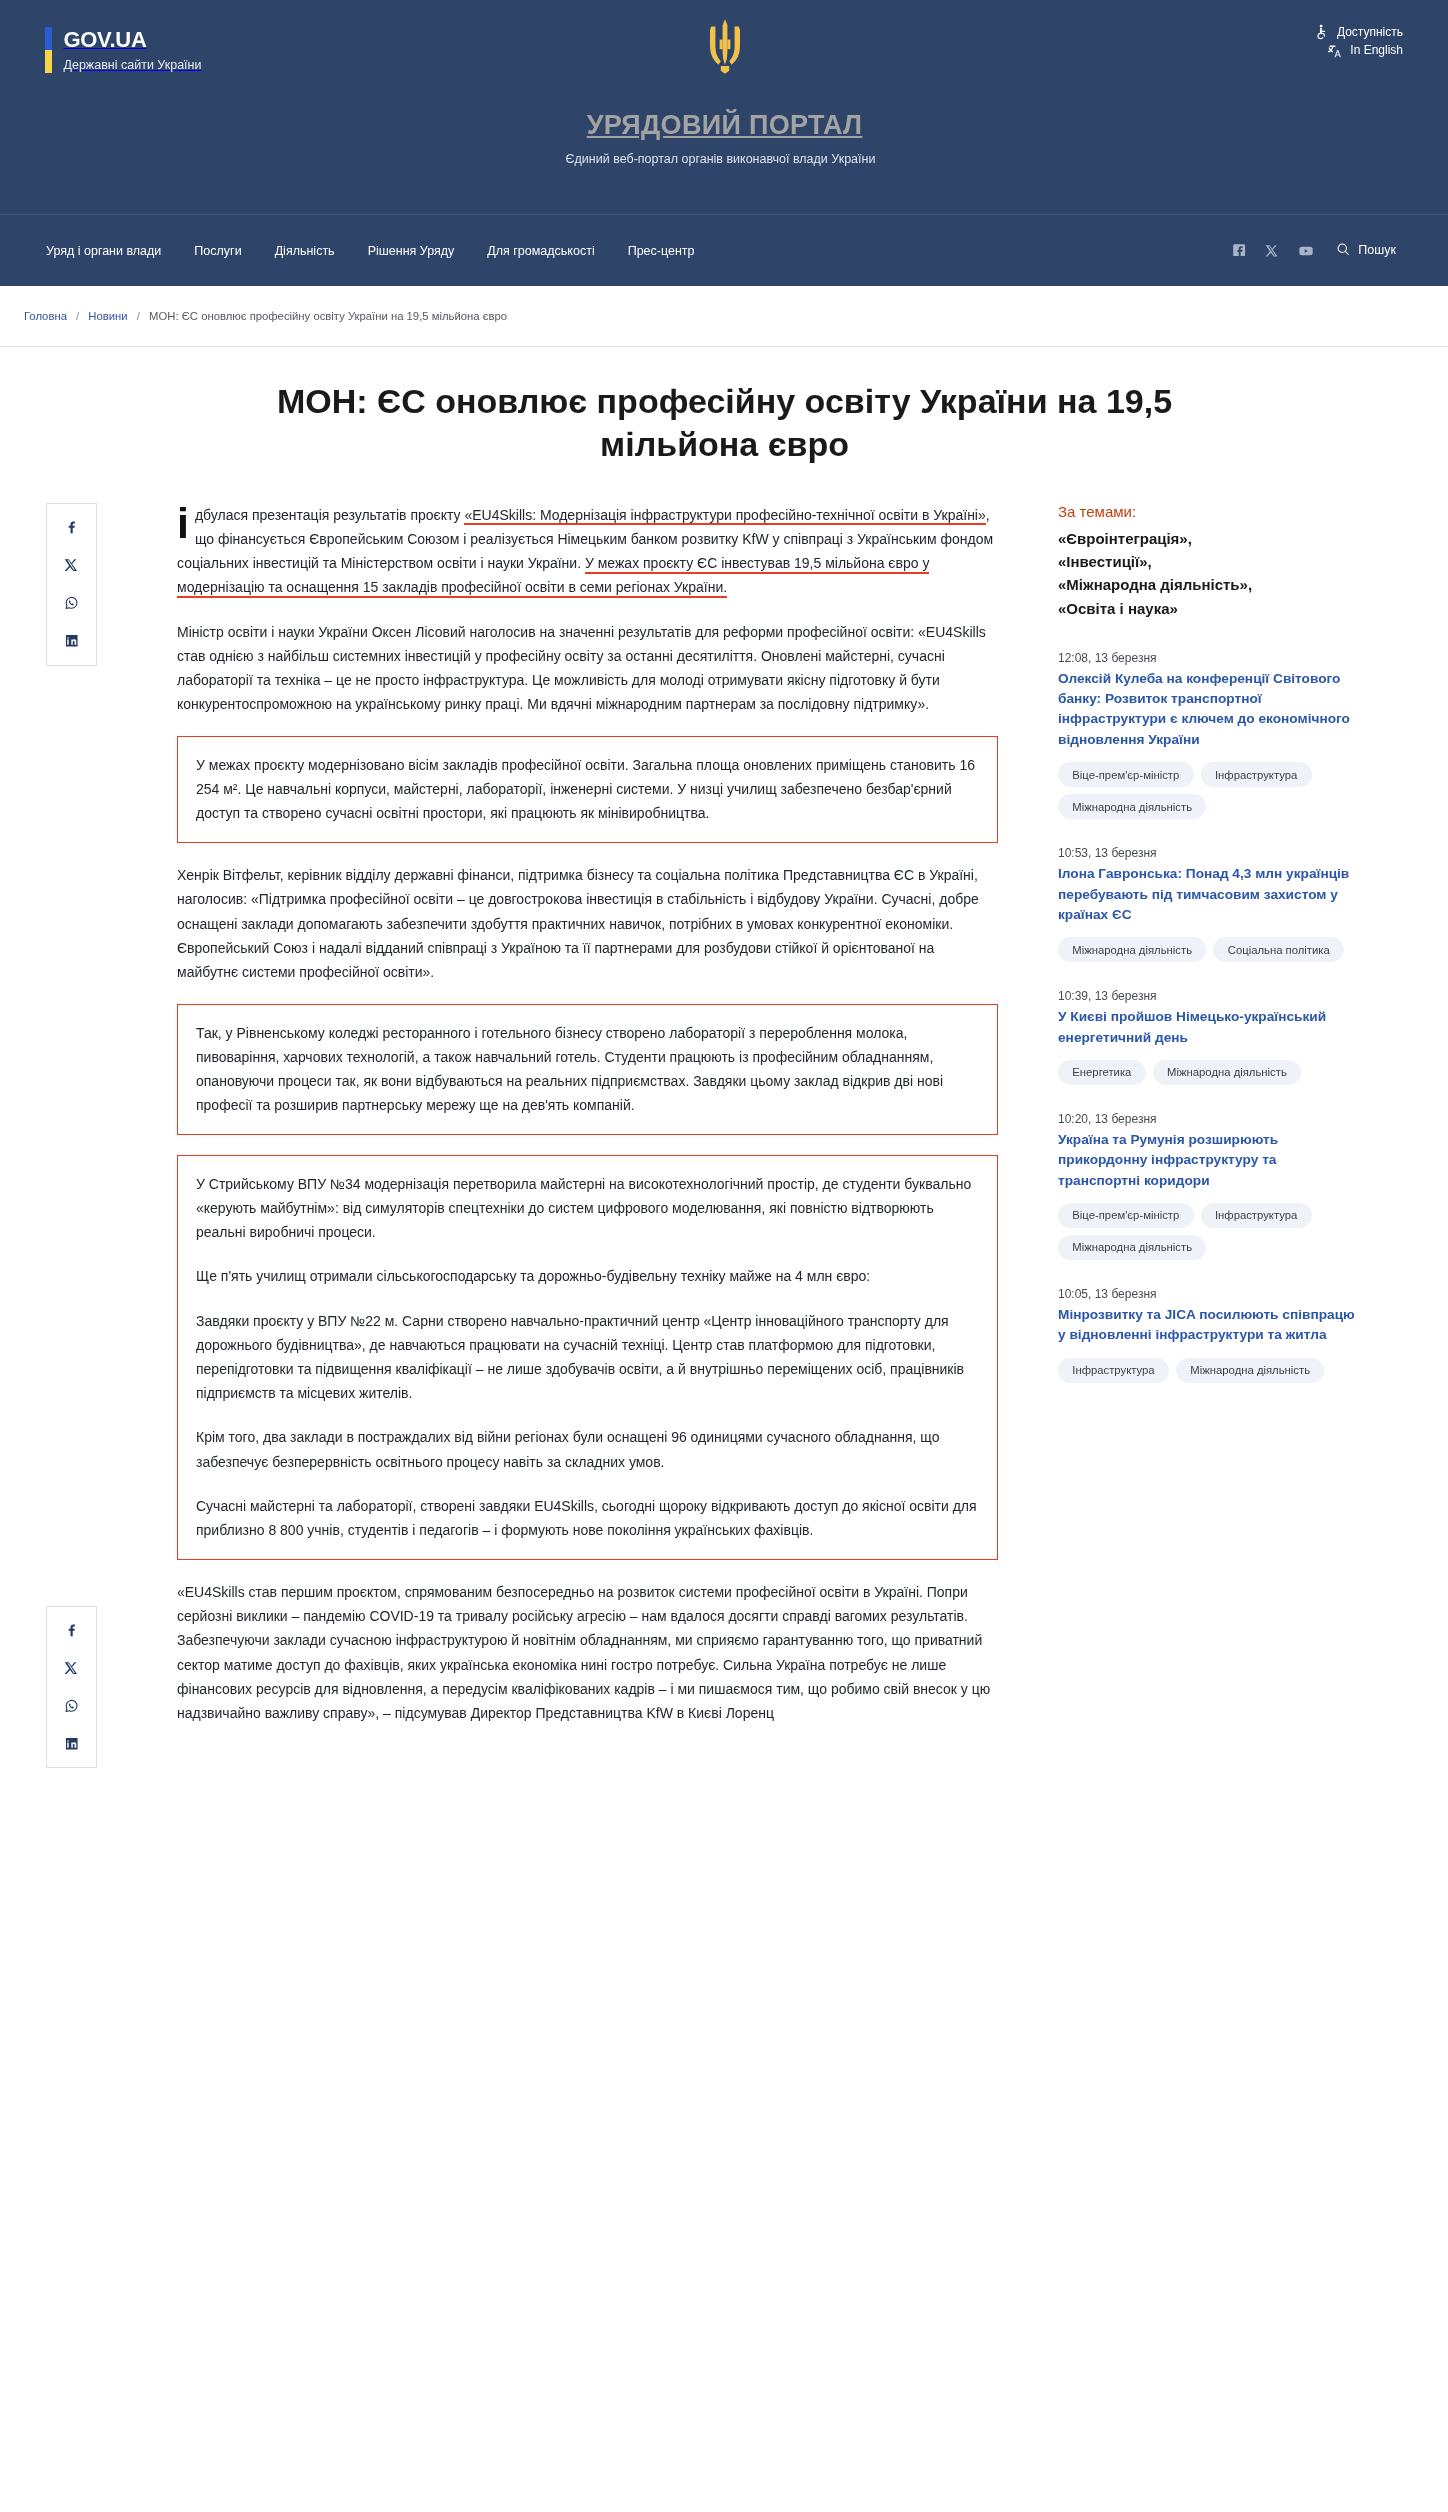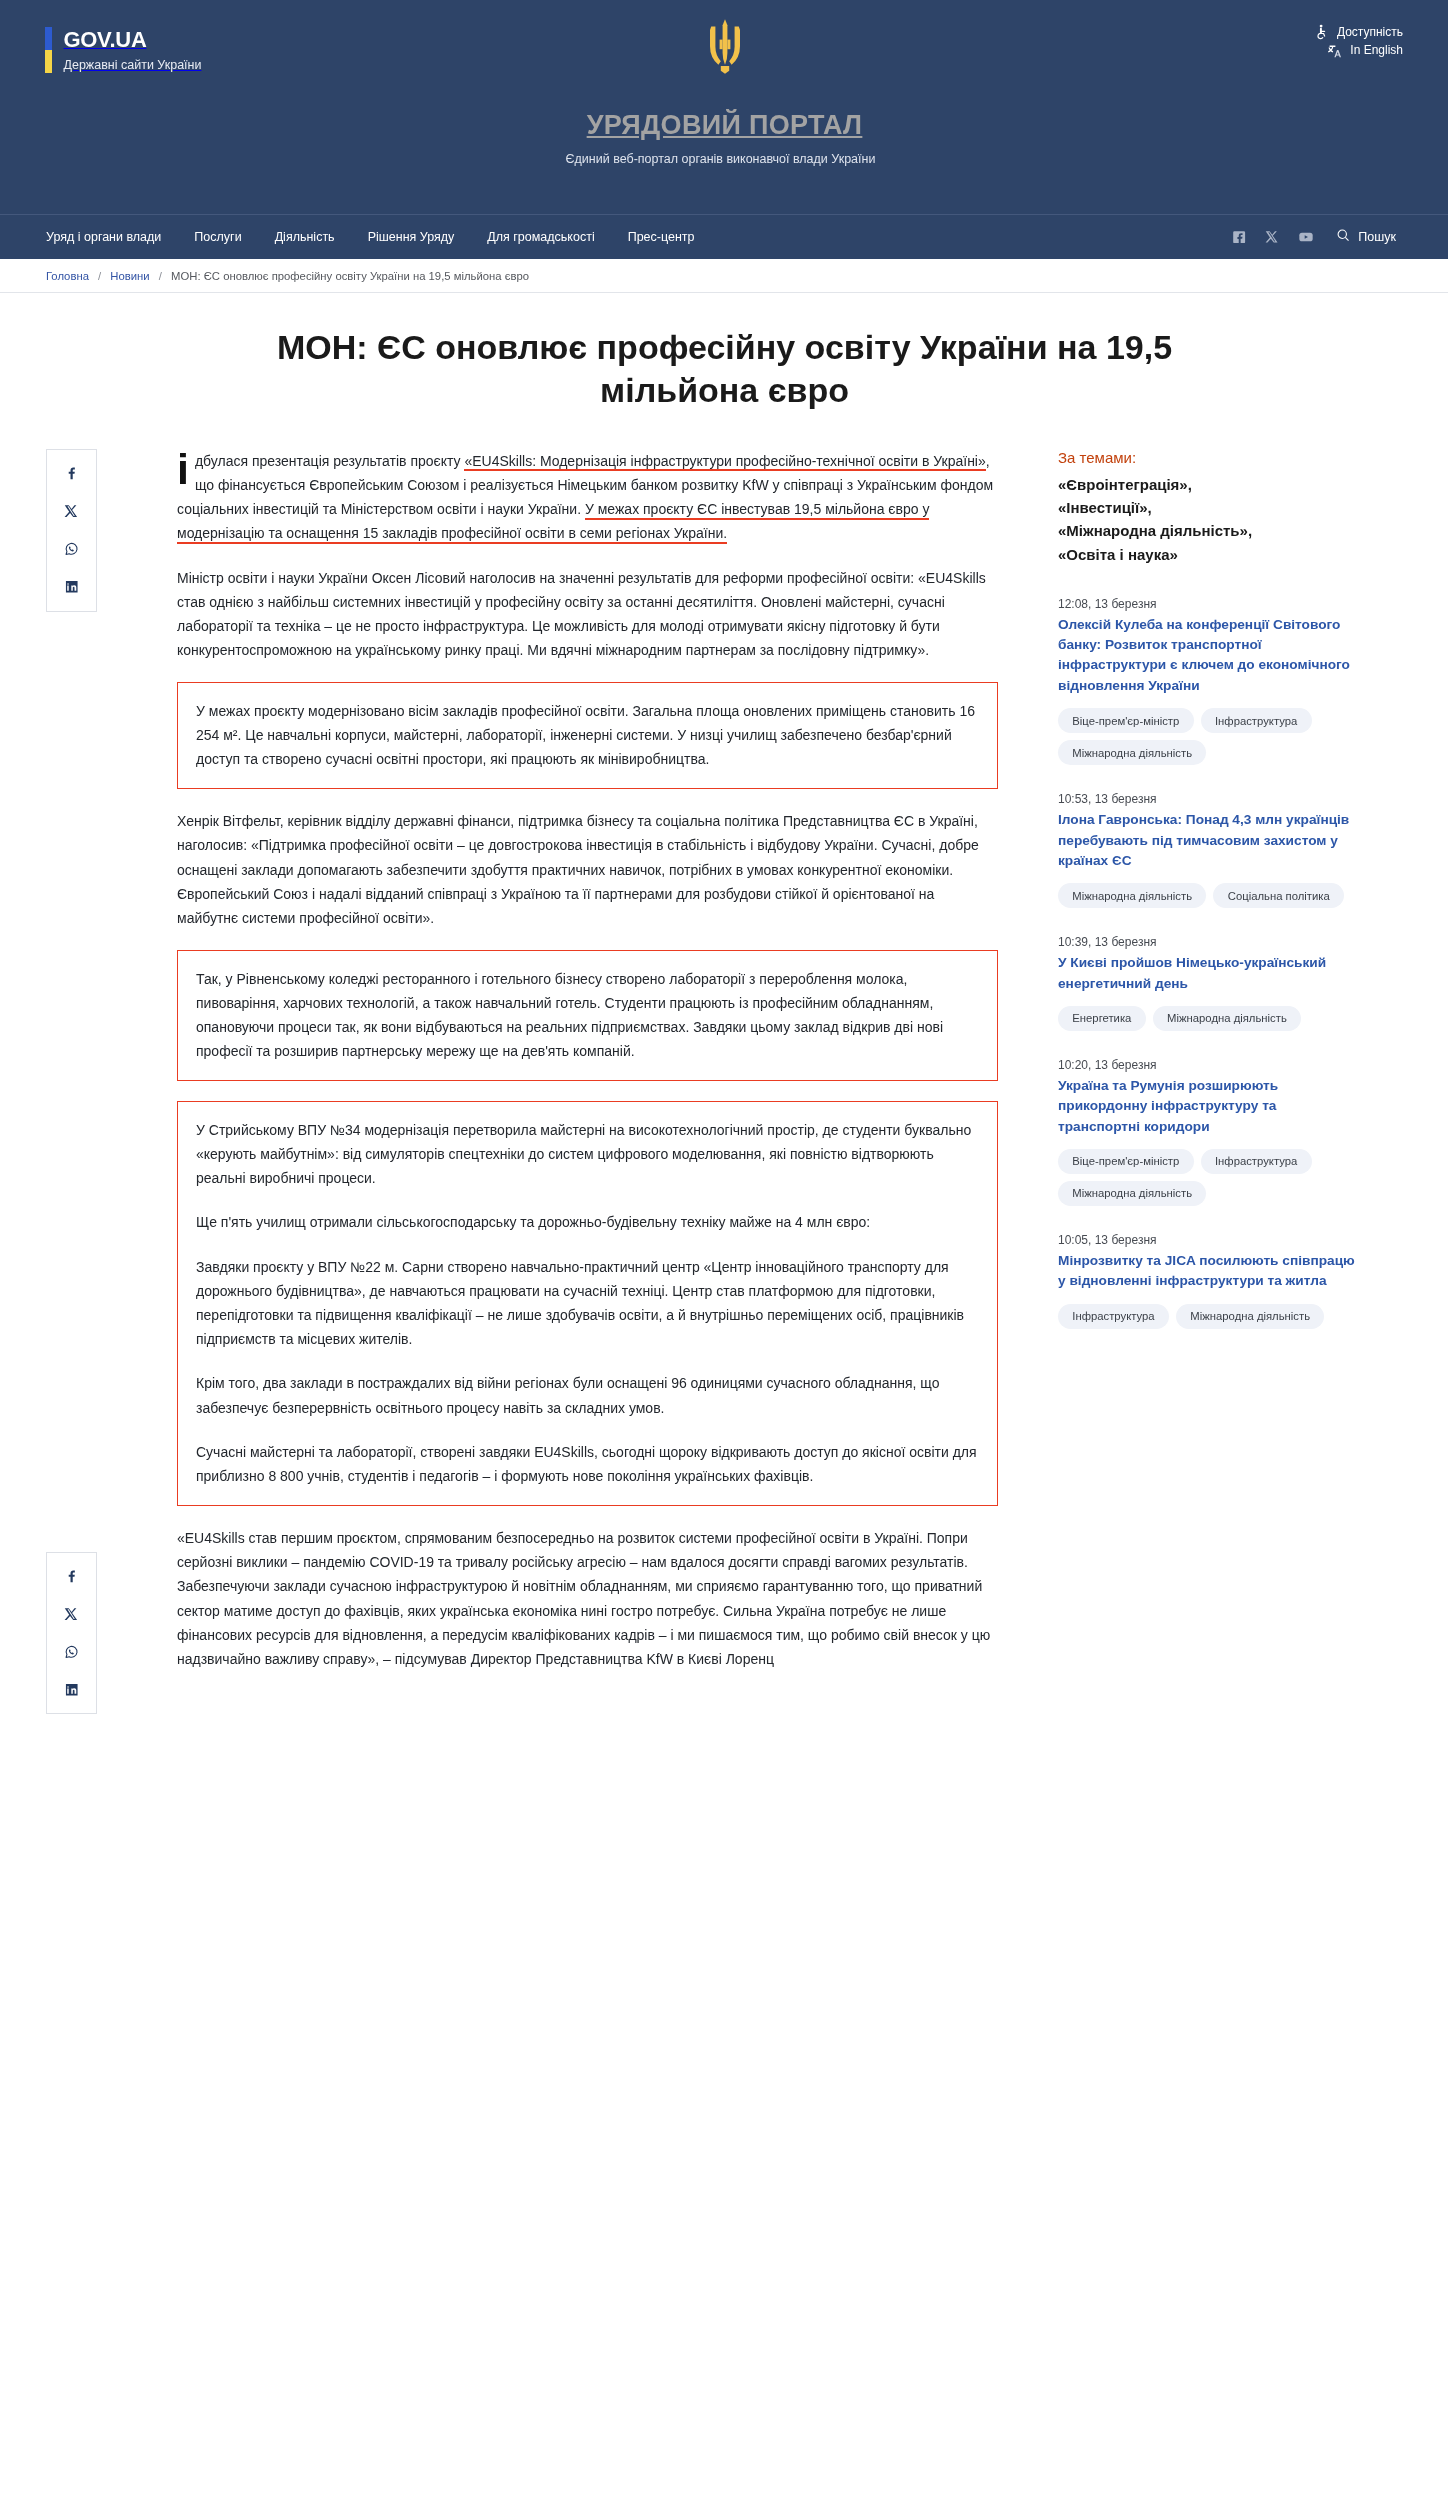--- a/index.html
+++ b/index.html
@@ -95,21 +95,21 @@
     font-size: 12px;
     color: #ffffff;
     text-decoration: none;
     cursor: pointer;
   }
   .util-link svg { display: block; }
 
   
   .navbar {
     background: #2e4468;
-    height: 45px;
+    height: 72px;
     border-top: 0.6px solid #44587c;
     display: flex;
     align-items: center;
     padding: 0 46px;
     position: relative;
   }
   .nav-items { display: flex; align-items: center; gap: 33px; }
   .nav-item {
     font-size: 12.5px;
     color: #ffffff;
@@ -131,22 +131,22 @@
   }
   .search-btn {
     display: flex; align-items: center; gap: 7.7px;
     font-size: 12.5px; color: #ffffff; cursor: pointer;
     margin-left: 6px;
   }
 
   
   .breadcrumb-wrap {
     border-bottom: 0.6px solid #e2e5ea;
-    padding: 0 46px;
-    height: 34px;
+    padding: 0 24px;
+    height: 61px;
     display: flex;
     align-items: center;
   }
   .breadcrumb { font-size: 11.3px; color: #55585e; }
   .breadcrumb a { color: #3354a5; text-decoration: none; cursor: pointer; }
   .breadcrumb .sep { margin: 0 6px; color: #8a8e96; }
 
   
   .page-title {
     max-width: 946px;

